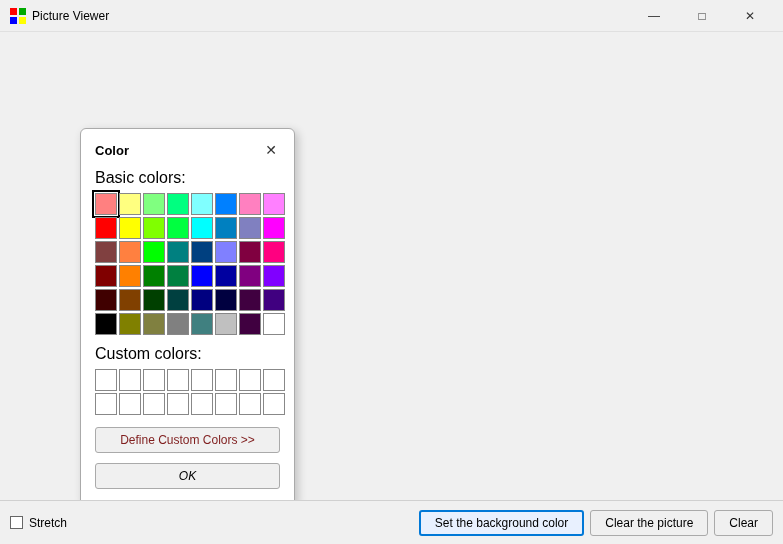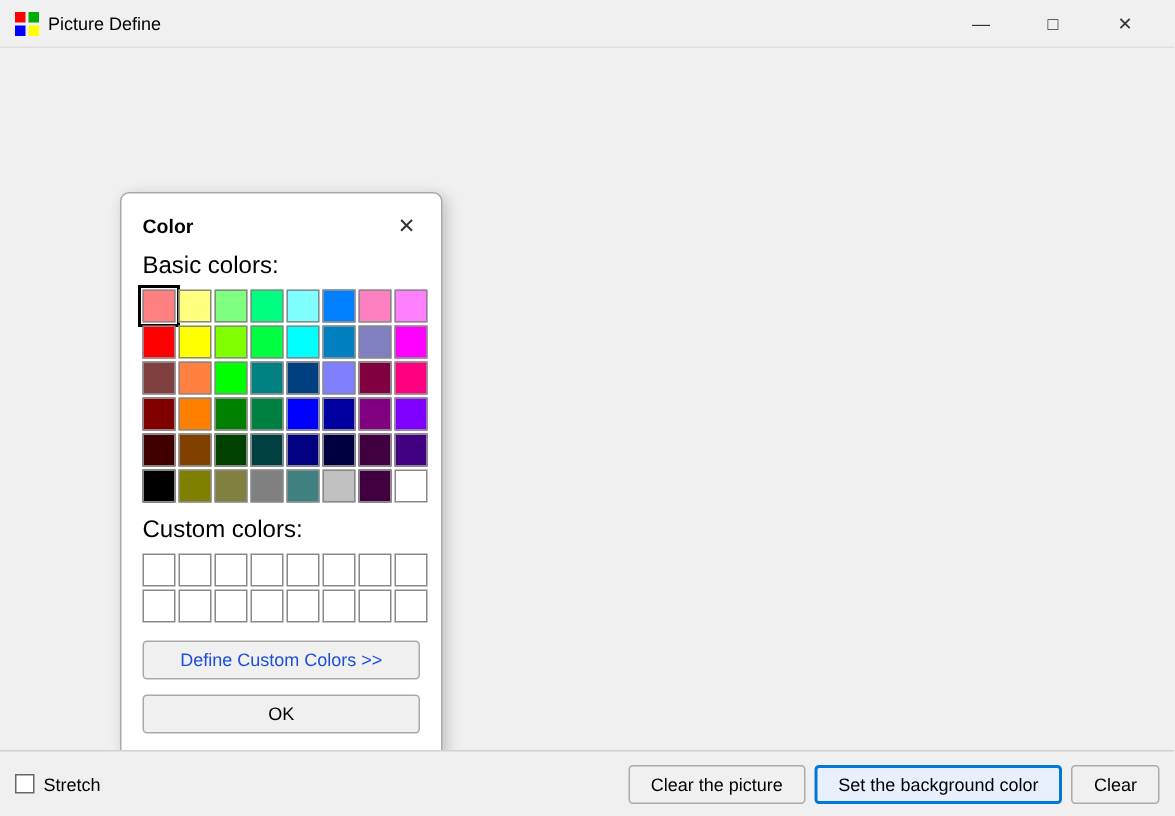--- a/index.html
+++ b/index.html
@@ -192,53 +192,54 @@
     }
 
     .define-btn {
       width: 100%;
       height: 26px;
       background: #f0f0f0;
       border: 1px solid #aaa;
       cursor: pointer;
       font-size: 12px;
       font-family: 'Segoe UI', Tahoma, Geneva, Verdana, sans-serif;
-      color: #1d4ed8;
+      color: #7f1d1d;
       border-radius: 3px;
       margin-bottom: 10px;
     }
 
     .dialog-actions {
       display: flex;
       gap: 8px;
     }
     .dialog-btn {
       flex: 1;
       height: 26px;
       background: #f0f0f0;
       border: 1px solid #aaa;
       cursor: pointer;
       font-size: 12px;
       font-family: 'Segoe UI', Tahoma, Geneva, Verdana, sans-serif;
       color: #000;
       border-radius: 3px;
+      font-style: italic;
     }
   </style>
 </head>
 <body>
 
 <div class="title-bar">
   <div class="title-bar-left">
     <svg class="app-icon" viewBox="0 0 16 16" xmlns="http://www.w3.org/2000/svg">
       <rect x="0" y="0" width="7" height="7" fill="#FF0000"></rect>
       <rect x="9" y="0" width="7" height="7" fill="#00AA00"></rect>
       <rect x="0" y="9" width="7" height="7" fill="#0000FF"></rect>
       <rect x="9" y="9" width="7" height="7" fill="#FFFF00"></rect>
     </svg>
-    <span class="title-bar-title">Picture Define</span>
+    <span class="title-bar-title">Picture Viewer</span>
   </div>
   <div class="title-bar-controls">
     <button class="title-bar-btn">—</button>
     <button class="title-bar-btn">□</button>
     <button class="title-bar-btn close">✕</button>
   </div>
 </div>
 
 <div class="main-content">
 
@@ -328,19 +329,19 @@
       </div>
     </div>
   </div>
 
   <div class="bottom-bar">
     <div class="bottom-left">
       <div class="checkbox"></div>
       <span>Stretch</span>
     </div>
     <div class="bottom-right">
+      <button class="bottom-btn active">Set the background color</button>
       <button class="bottom-btn">Clear the picture</button>
-      <button class="bottom-btn active">Set the background color</button>
       <button class="bottom-btn">Clear</button>
     </div>
   </div>
 
 </div>
 
 </body></html>

